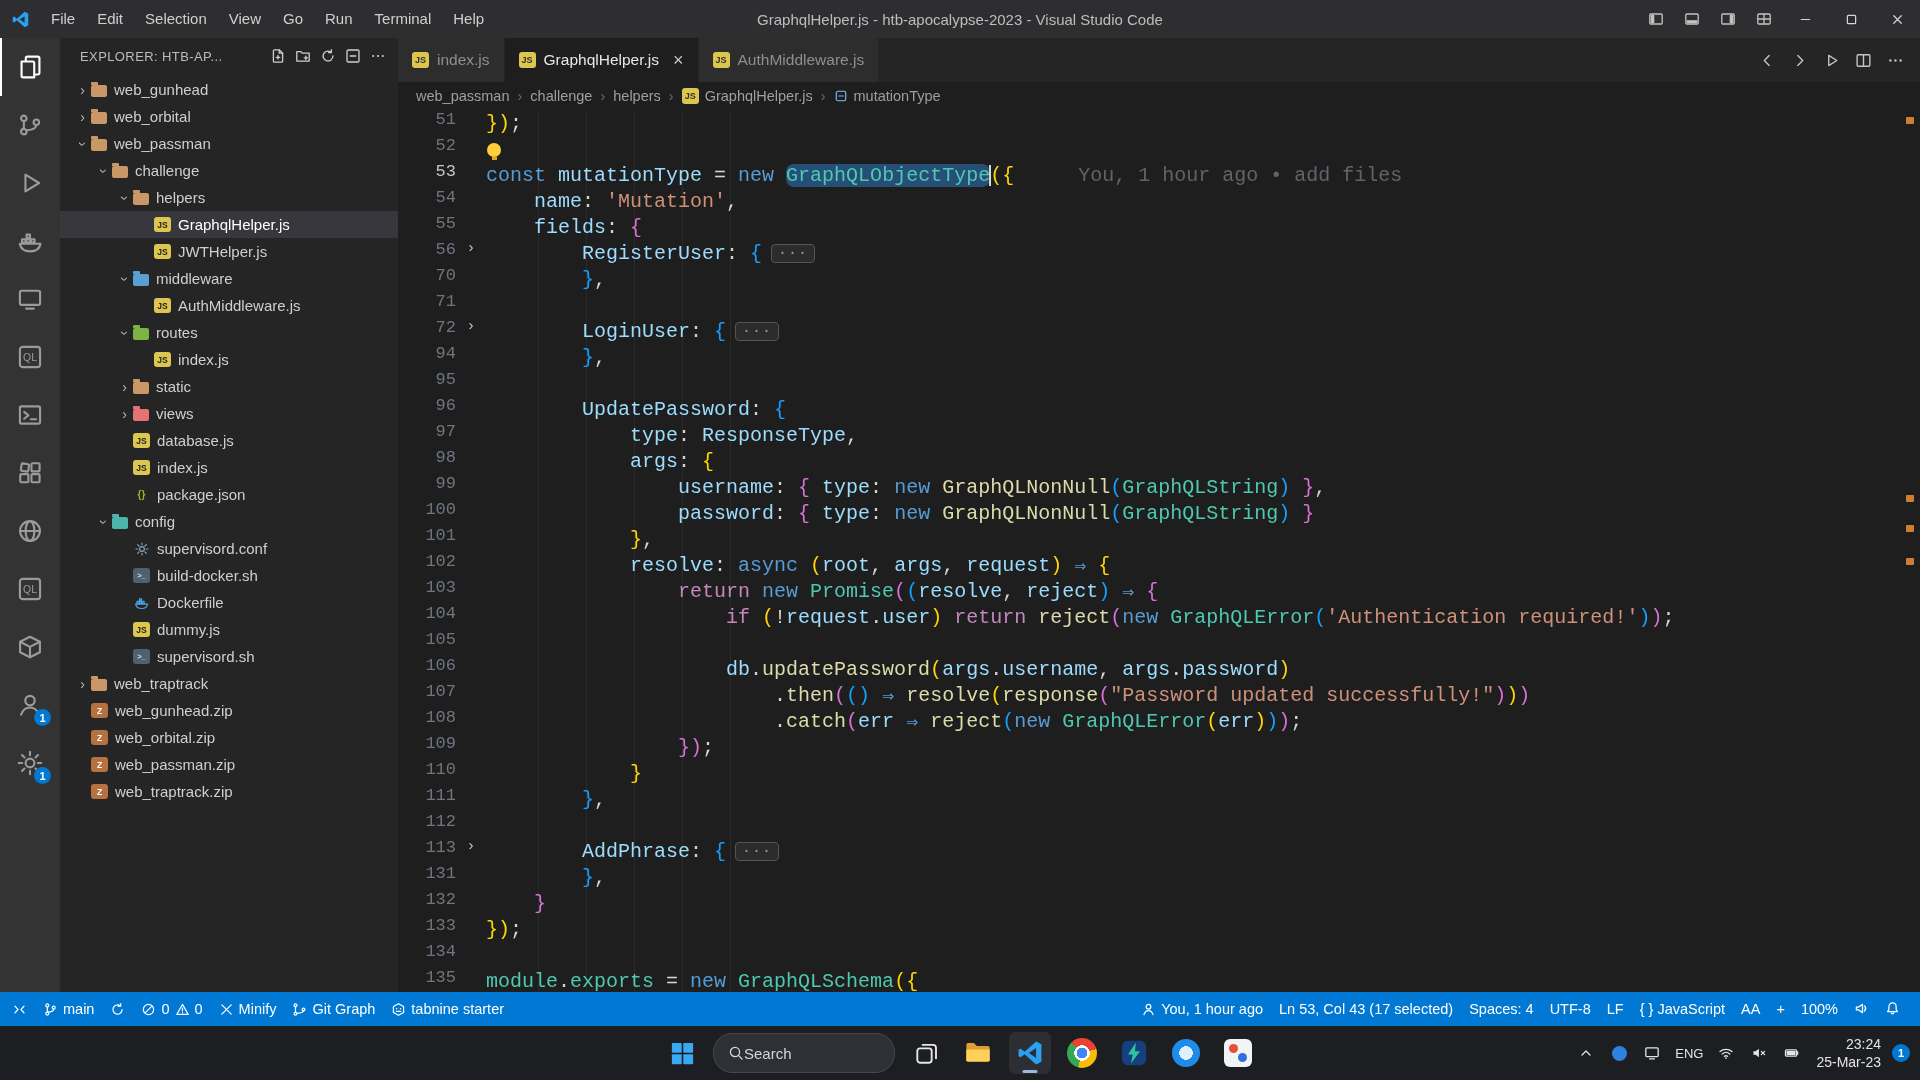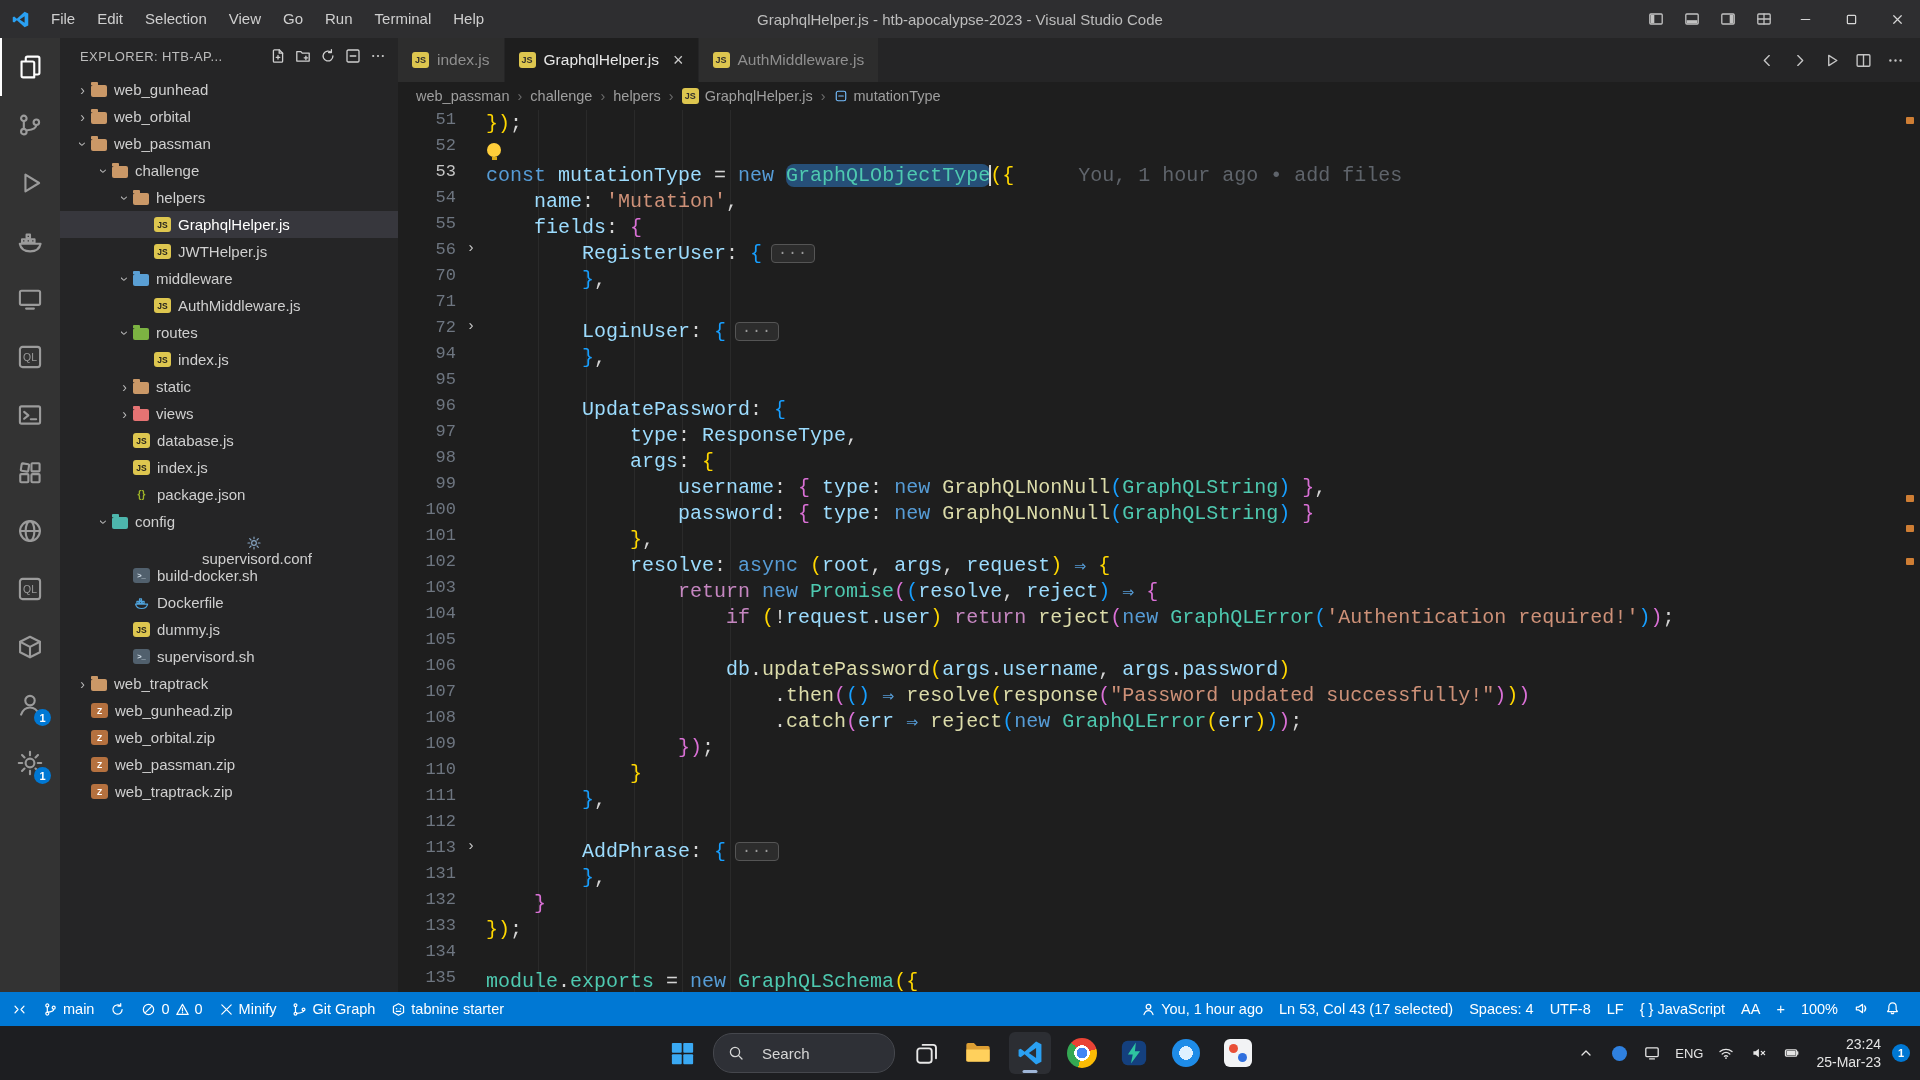--- a/index.html
+++ b/index.html
@@ -76,21 +76,21 @@
   .st-item{display:flex;align-items:center;gap:5px;padding:0 8px;height:100%;cursor:pointer;white-space:nowrap}
   .st-right{margin-left:auto;display:flex;padding-right:12px}
 
   
   .taskbar{height:54px;background:#1d1e21;display:flex;align-items:center;position:relative;flex:none}
   .tb-center{position:absolute;left:50%;transform:translateX(-50%);display:flex;align-items:center;gap:10px}
   .tb-app{width:42px;height:42px;border-radius:6px;display:flex;align-items:center;justify-content:center;position:relative;cursor:pointer}
   .tb-app.active{background:#2c2e33}
   .tb-app.active::after{content:"";position:absolute;bottom:1px;left:50%;transform:translateX(-50%);width:15px;height:3px;border-radius:2px;background:#9fb6d8}
   .search-pill{height:38px;border-radius:19px;background:#2e3036;border:1px solid #45474d;display:flex;align-items:center;
-    gap:18px;padding:0 16px 0 14px;color:#d6d6d6;font-size:15px;min-width:150px;cursor:pointer}
+    gap:0;padding:0 16px 0 14px;color:#d6d6d6;font-size:15px;min-width:150px;cursor:pointer}
   .ic-chrome{width:30px;height:30px;border-radius:50%;display:inline-block;background:
     radial-gradient(circle,#4285f4 0 25%,transparent 26%),
     radial-gradient(circle,#fff 0 36%,transparent 37%),
     conic-gradient(from -45deg,#ea4335 0 120deg,#fbbc05 0 240deg,#34a853 0 360deg)}
   .ic-ring{width:28px;height:28px;border-radius:50%;display:inline-block;background:radial-gradient(circle,#dff1ff 0 34%,#1e8ce8 35% 100%)}
   .ic-paint{width:28px;height:28px;border-radius:6px;background:#f2f3f5;position:relative;display:inline-block}
   .ic-paint::before{content:"";position:absolute;width:9px;height:9px;border-radius:50%;background:#e94f37;top:5px;left:5px}
   .ic-paint::after{content:"";position:absolute;width:9px;height:9px;border-radius:50%;background:#2f6fde;bottom:5px;right:5px}
   .tray{margin-left:auto;display:flex;align-items:center;gap:7px;padding-right:10px;color:#e4e4e4;font-size:13px}
   .tray-ic{width:26px;height:30px;display:flex;align-items:center;justify-content:center;cursor:pointer}
@@ -359,21 +359,21 @@
           <div class="trow" style="padding-left: 56px;">
             <span class="chev"></span>
             <span class="fic" style="color: rgb(159, 180, 39); font-size: 10px; background: transparent;">{}</span>
             <span class="tlabel">package.json</span>
           </div>
           <div class="trow" style="padding-left: 35px;">
             <span class="chev open">›</span>
             <span class="ficfolder" style="background: rgb(77, 182, 172);"></span>
             <span class="tlabel">config</span>
           </div>
-          <div class="trow" style="padding-left: 56px; flex-direction: column;">
+          <div class="trow" style="padding-left: 56px;">
             <span class="chev"></span>
             <span class="fic" style="color: rgb(135, 166, 196); background: transparent;">
               <svg width="14" height="14" viewBox="0 0 16 16" fill="none" stroke="currentColor" stroke-width="1.3" stroke-linecap="round" stroke-linejoin="round">
                 <circle cx="8" cy="8" r="2.7"></circle>
                 <path d="M8 1.1v2.1M8 12.8v2.1M1.1 8h2.1M12.8 8h2.1M3.1 3.1l1.5 1.5M11.4 11.4l1.5 1.5M12.9 3.1l-1.5 1.5M4.6 11.4l-1.5 1.5"></path>
               </svg>
             </span>
             <span class="tlabel">supervisord.conf</span>
           </div>
           <div class="trow" style="padding-left: 56px;">

